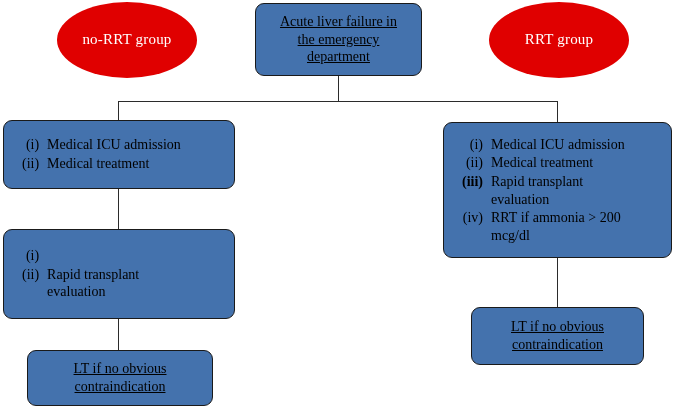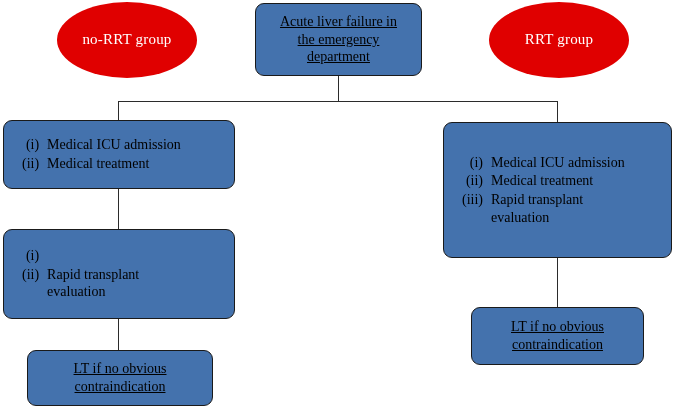--- a/index.html
+++ b/index.html
@@ -156,23 +156,28 @@
     <div class="rlist">
       <div class="rrow">
         <span class="rnum" style="width: 29px;">(i)</span>
         <span class="rtext">Medical ICU admission</span>
       </div>
       <div class="rrow">
         <span class="rnum" style="width: 29px;">(ii)</span>
         <span class="rtext">Medical treatment</span>
       </div>
       <div class="rrow">
-        <span class="rnum" style="width: 29px;">(iii)</span>
+        <span class="rnum" style="width: 29px; font-weight: bold;">(iii)</span>
         <span class="rtext">Rapid transplant
 evaluation</span>
+      </div>
+      <div class="rrow">
+        <span class="rnum" style="width: 29px;">(iv)</span>
+        <span class="rtext">RRT if ammonia &gt; 200
+mcg/dl</span>
       </div>
     </div>
   </div>
 
   <div class="vline" style="left:557px; top:258px; height:49px;"></div>
 
   <div class="box centered" style="left:471px; top:307px; width:173px; height:58px;">
     <span class="box-text">LT if no obvious
 contraindication</span>
   </div>

